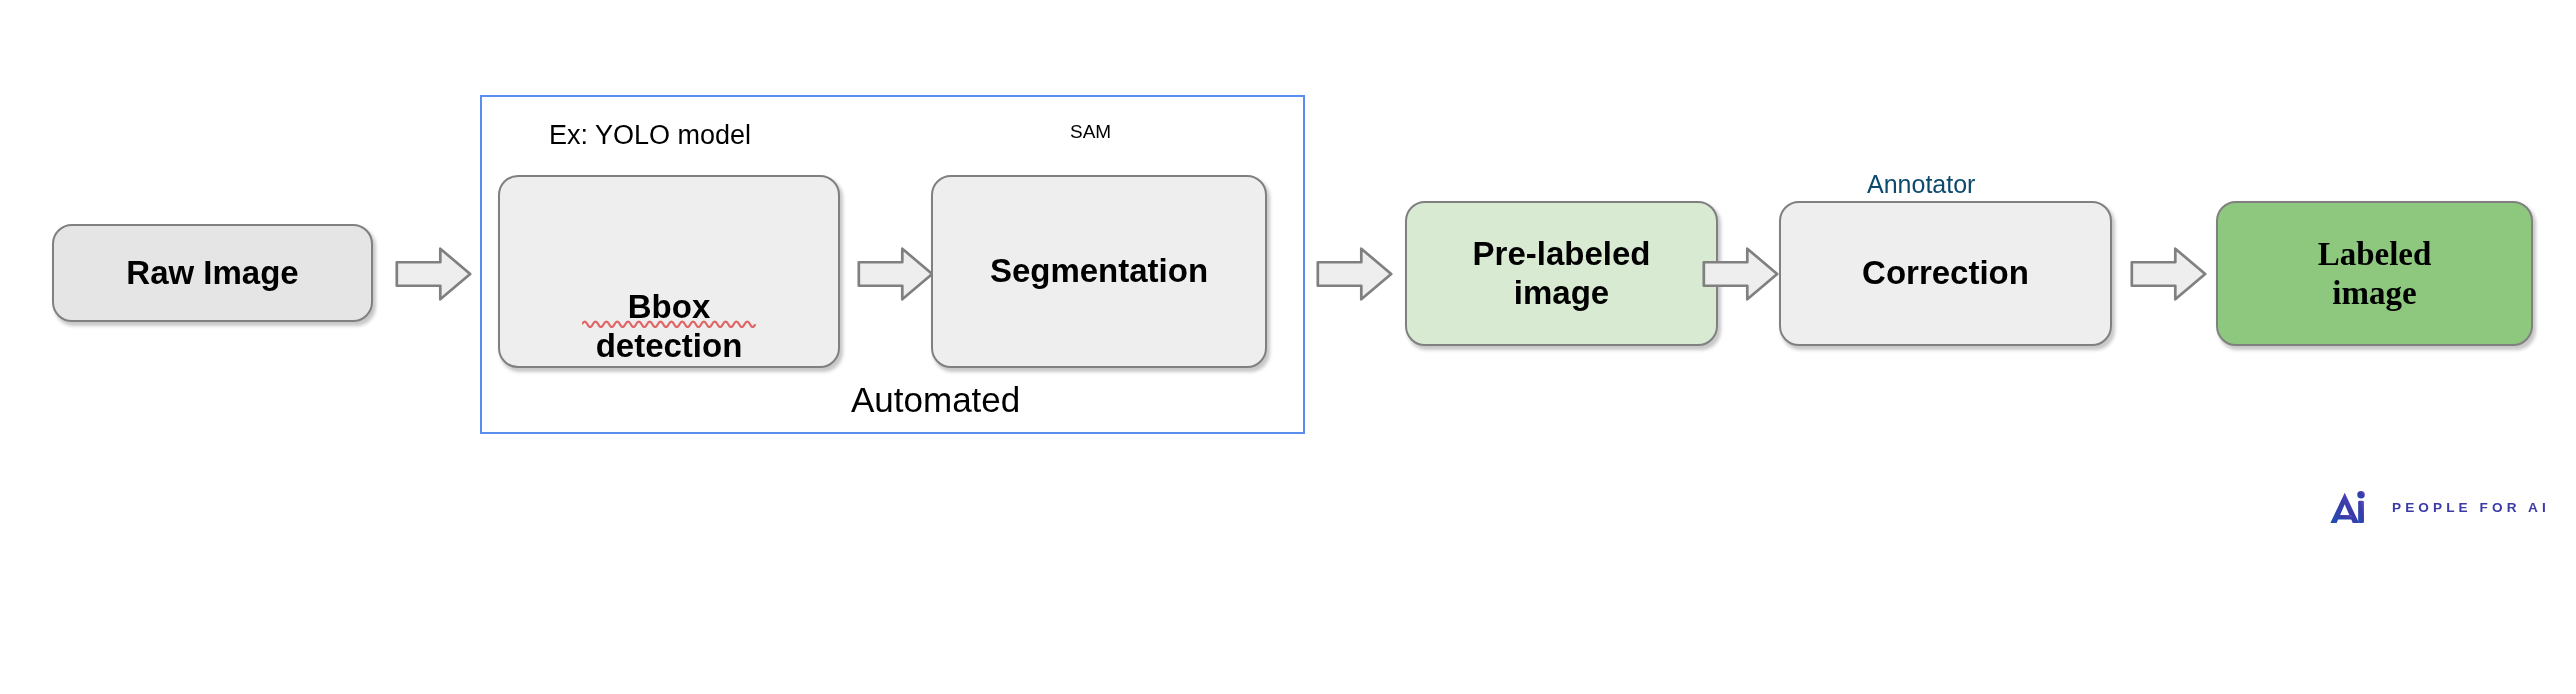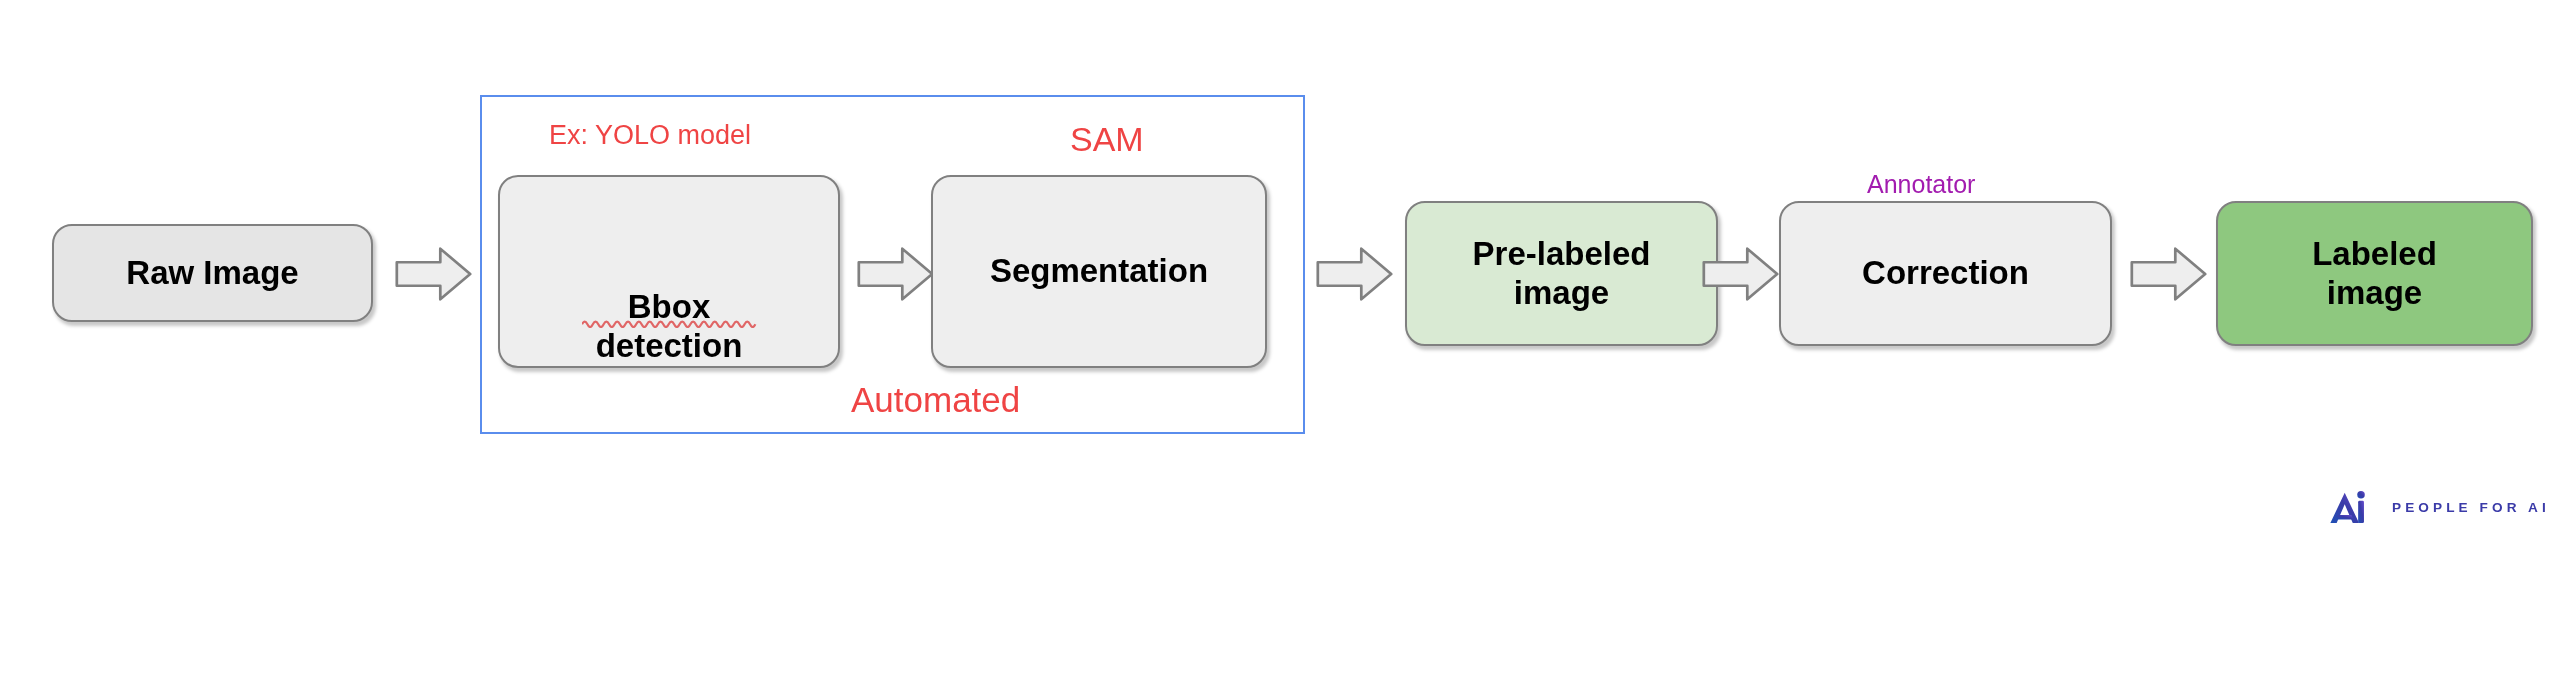--- a/index.html
+++ b/index.html
@@ -51,22 +51,22 @@
     background: transparent;
   }
 
   
   .caption {
     position: absolute;
     white-space: nowrap;
     font-weight: normal;
     line-height: 1;
   }
-  .caption--blue { color: #ef4444; }
-  .caption--gray { color: #a21caf; }
+  .caption--blue { color: #000000; }
+  .caption--gray { color: #0c4a6e; }
 
   
   .squiggle {
     position: absolute;
     height: 11px;
   }
   .squiggle svg { display: block; width: 100%; height: 100%; }
 
   
   .brand {
@@ -85,21 +85,21 @@
     white-space: nowrap;
   }
 </style>
 </head>
 <body>
 
 <div class="group-box" style="left:480px; top:95px; width:825px; height:339px;"></div>
 
 <div class="caption caption--blue" style="left:549px; top:122px; font-size:27px;">Ex: YOLO model</div>
 
-<div class="caption caption--blue" style="left:1070px; top:122px; font-size:34px;">SAM</div>
+<div class="caption caption--blue" style="left:1070px; top:122px; font-size:19px;">SAM</div>
 
 <div class="caption caption--blue" style="left:851px; top:382px; font-size:35px;">Automated</div>
 
 <div class="caption caption--gray" style="left:1867px; top:172px; font-size:25px;">Annotator</div>
 
 <div class="node node--raw" style="left:52px; top:224px; width:321px; height:98px; font-size:33px;">
   <span class="node-label">Raw Image</span>
 </div>
 
 <div class="arrow" style="left:395px; top:246px; width:77px; height:56px;">
@@ -148,21 +148,21 @@
 <div class="node node--process" style="left:1779px; top:201px; width:333px; height:145px; font-size:33px;">
   <span class="node-label">Correction</span>
 </div>
 
 <div class="arrow" style="left:2130px; top:246px; width:77px; height:56px;">
   <svg viewBox="0 0 85 62" preserveAspectRatio="none">
     <polygon points="2,18 50,18 50,3 83,31 50,59 50,44 2,44" fill="#eeeeee" stroke="#808080" stroke-width="3" stroke-linejoin="round"></polygon>
   </svg>
 </div>
 
-<div class="node node--labeled" style="left:2216px; top:201px; width:317px; height:145px; font-size:33px;">
+<div class="node node--labeled" style="left:2216px; top:201px; width:317px; height:145px; font-size:33px;font-family:Liberation Serif, serif;">
   <span class="node-label">Labeled
 image</span>
 </div>
 
 <div class="brand" style="left:2325px; top:487px;">
   <span class="brand-mark">
     <svg viewBox="0 0 48 44">
       <defs>
         <linearGradient id="aiGrad" x1="0" y1="1" x2="1" y2="0">
           <stop offset="0%" stop-color="#1f4fb5"></stop>

